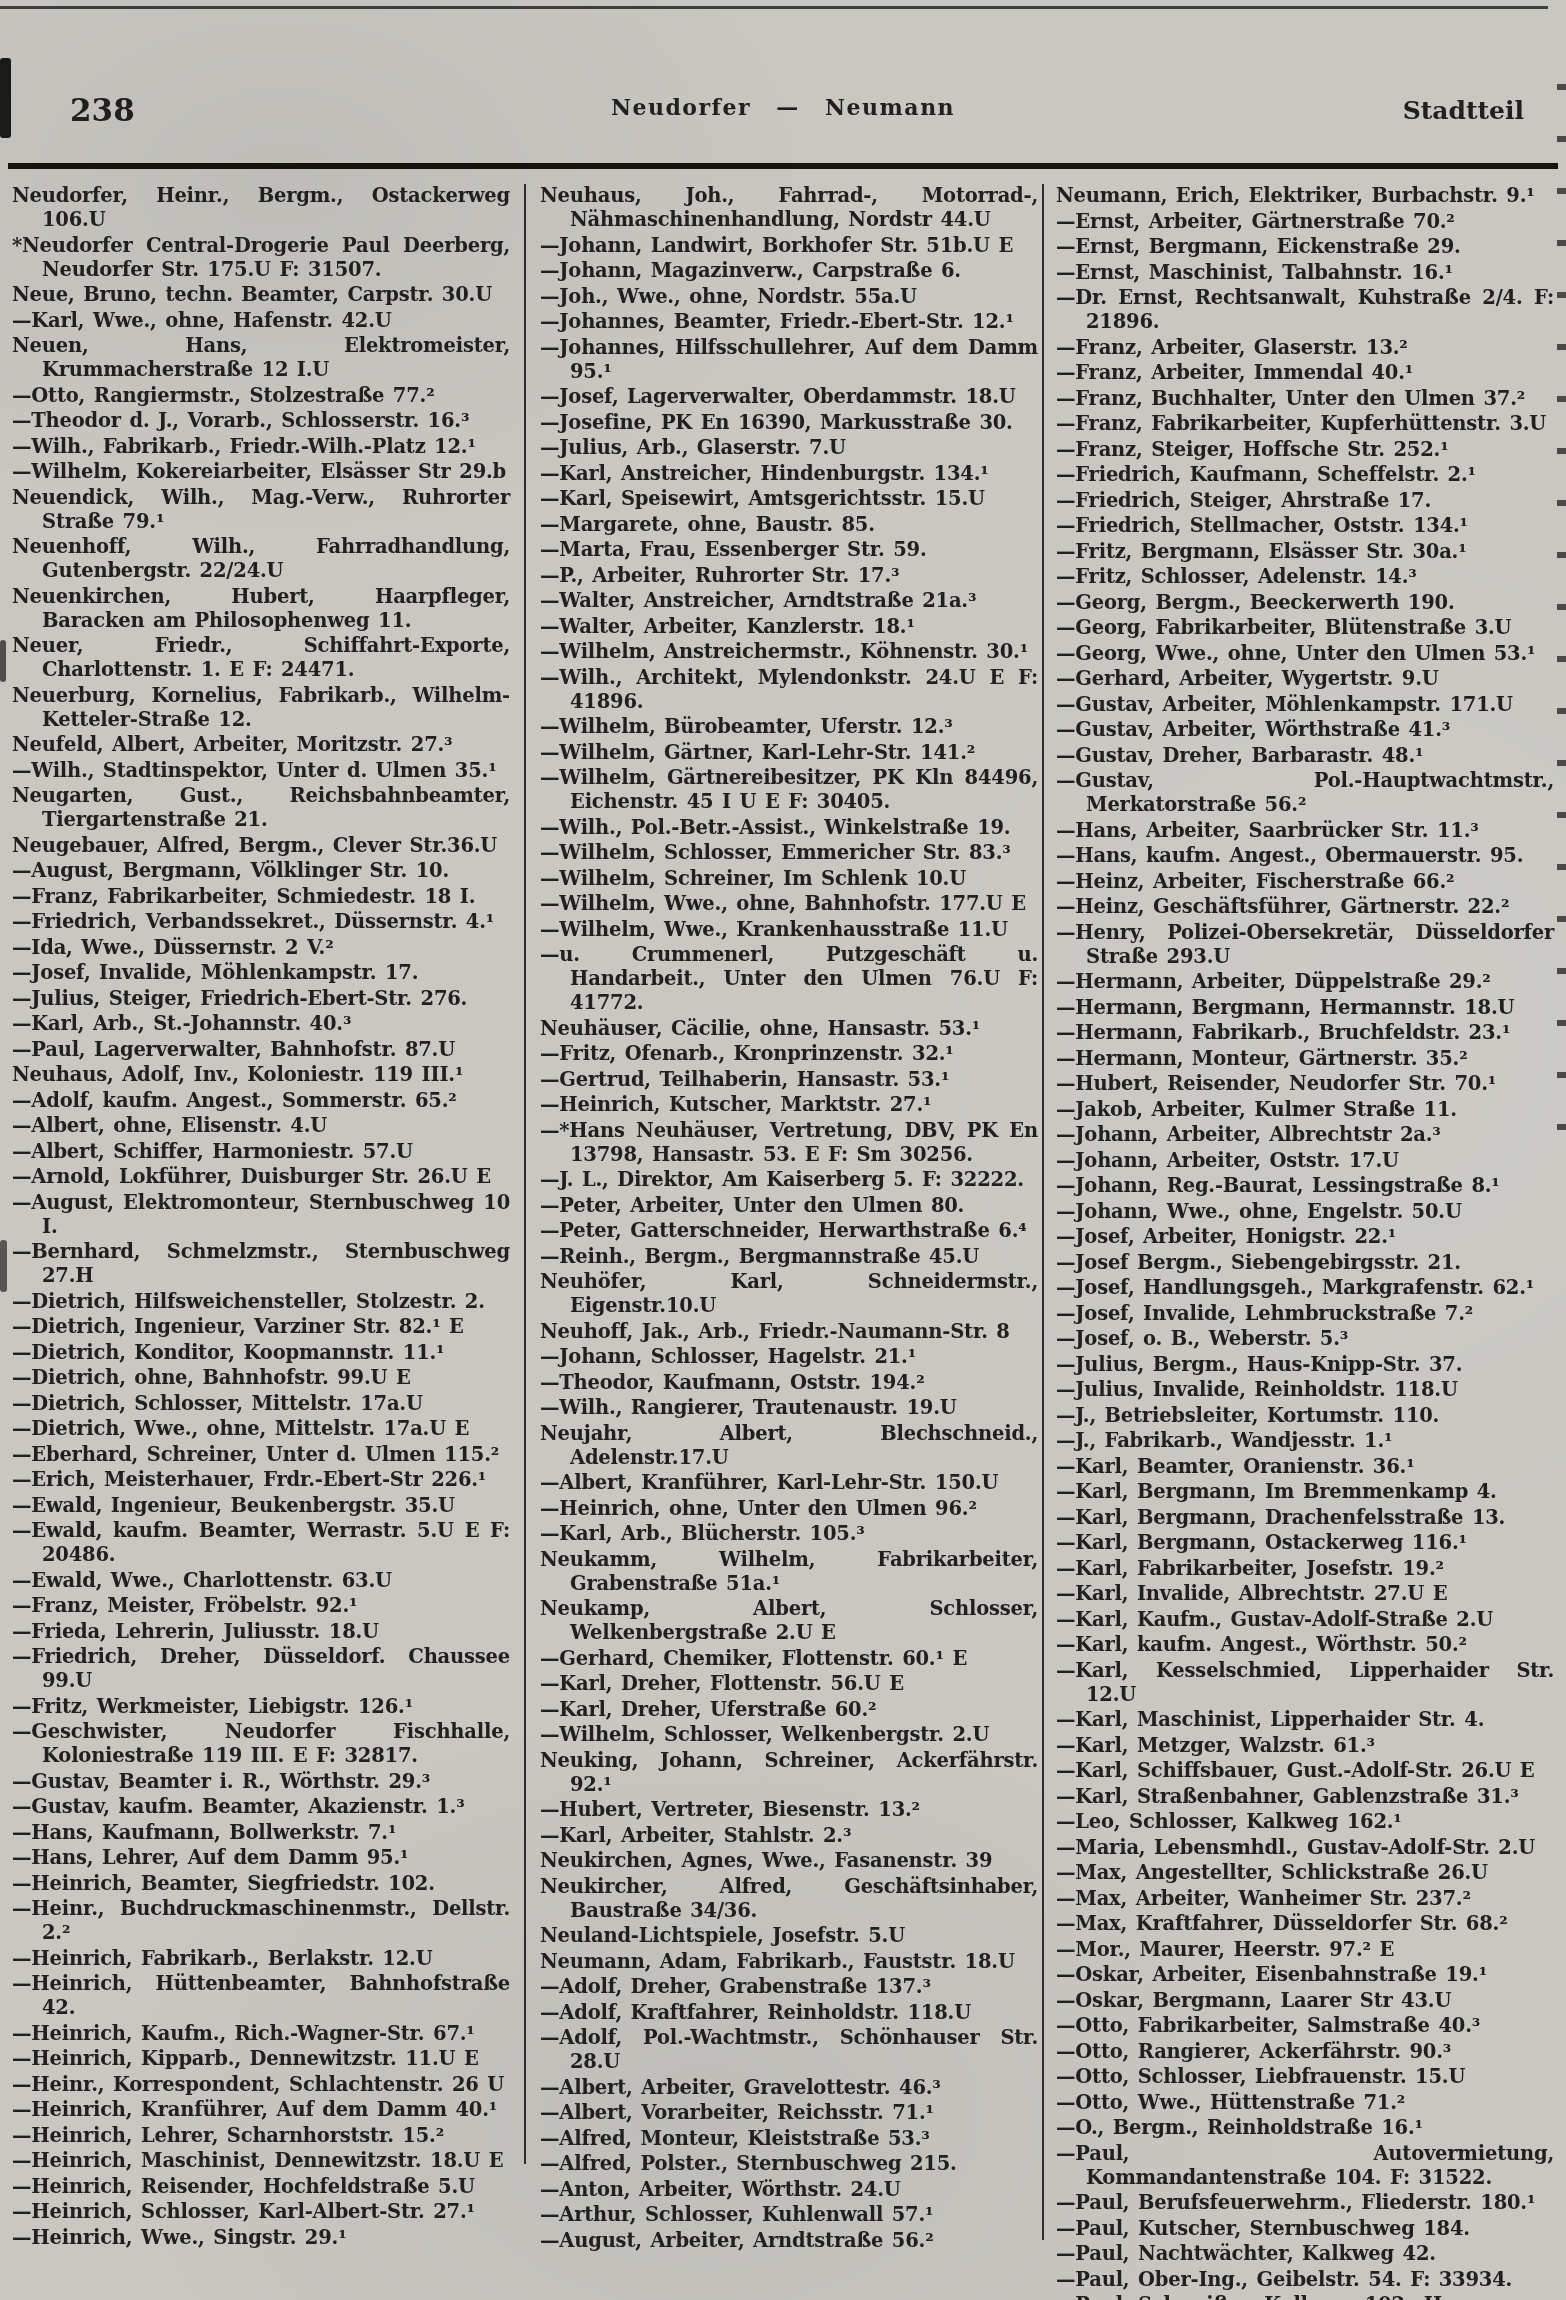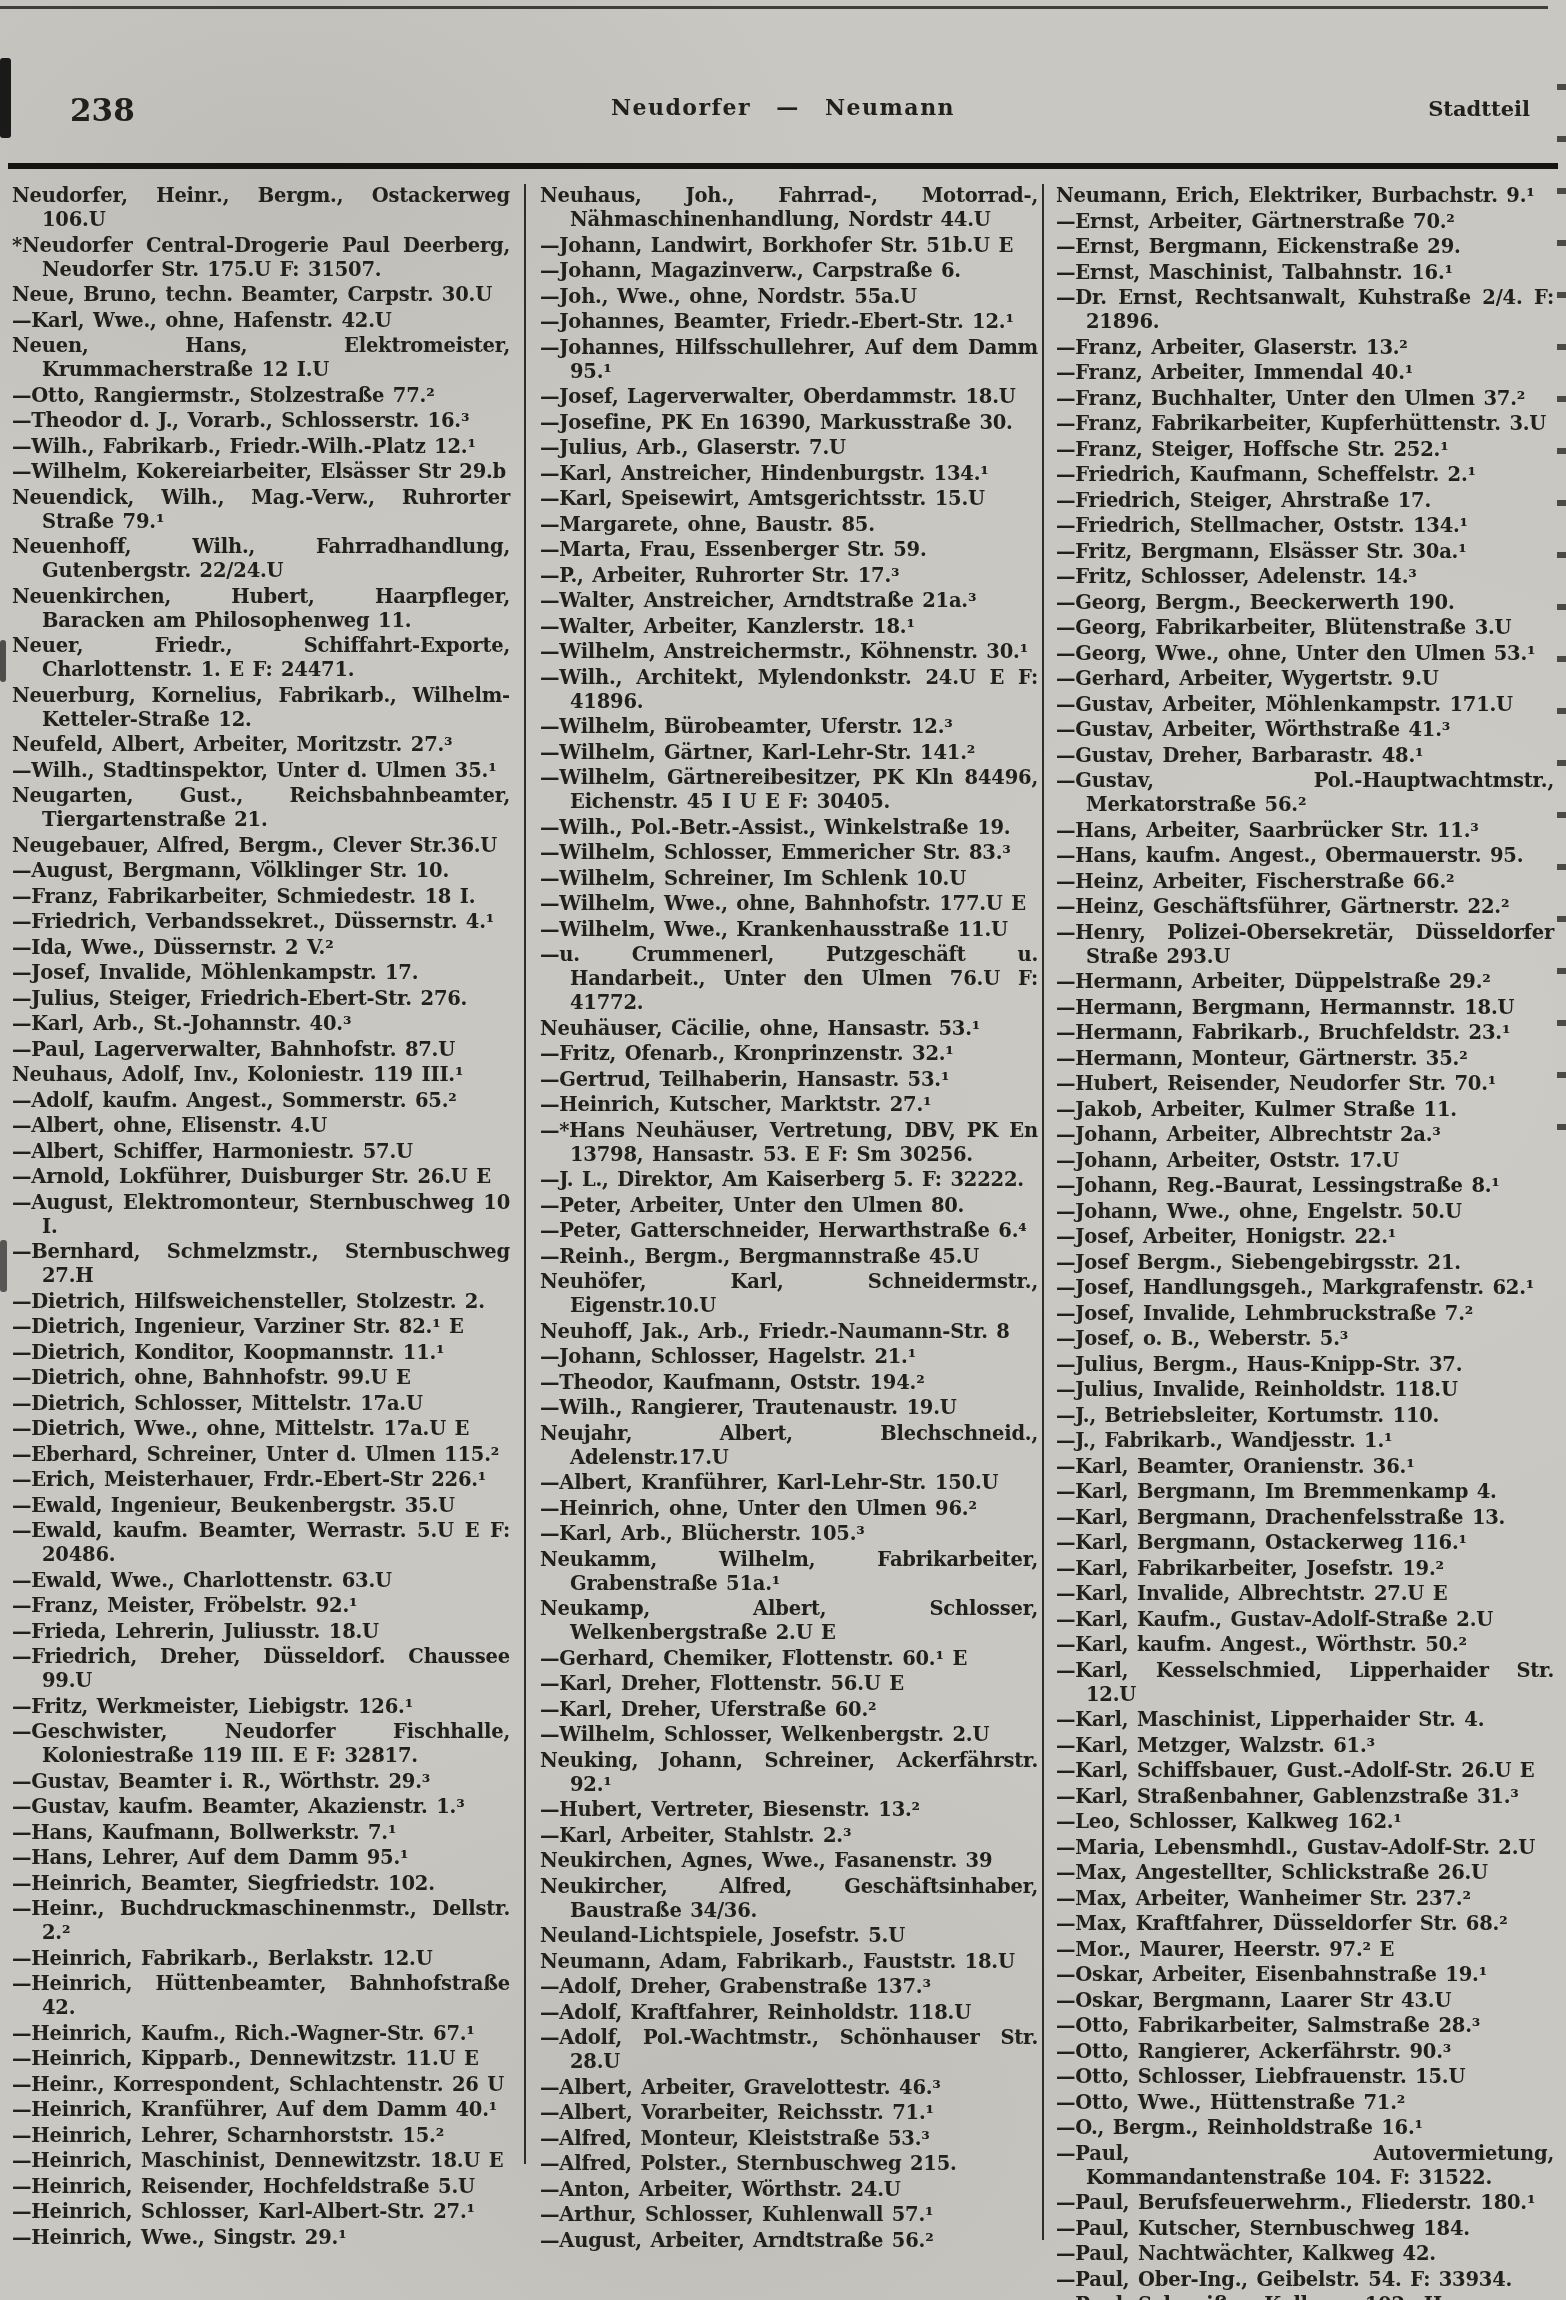--- a/index.html
+++ b/index.html
@@ -10,21 +10,21 @@
     background:
       radial-gradient(ellipse 900px 600px at 18% 8%, rgba(0,0,0,0.05), transparent 60%),
       radial-gradient(ellipse 800px 900px at 88% 45%, rgba(255,255,255,0.07), transparent 60%),
       radial-gradient(ellipse 1000px 700px at 45% 92%, rgba(0,0,0,0.05), transparent 60%),
       #c8c7c2;
   }
   .top-line { position:absolute; top:6px; left:0; width:1548px; height:3px; background:#1c1b18; opacity:.8; }
   .page-number { position:absolute; left:70px; top:92px; font-size:31px; font-weight:bold; }
   .header-title { position:absolute; left:0; right:0; top:94px; text-align:center;
     font-size:22px; font-weight:bold; letter-spacing:1.5px; word-spacing:16px; }
-  .right-label { position:absolute; right:36px; top:96px; font-size:21px; font-weight:bold; }
+  .right-label { position:absolute; right:42px; top:96px; font-size:25px; font-weight:bold; }
   .header-rule { position:absolute; top:163px; left:8px; width:1550px; height:6px; background:#15140f; }
 
   .col { position:absolute; top:184px; width:498px; }
   .col-1 { left:12px; }
   .col-2 { left:540px; }
   .col-3 { left:1056px; }
   .divider { position:absolute; top:184px; width:2px; background:#2e2d2a; }
   .divider-1 { left:524px; height:1980px; }
   .divider-2 { left:1042px; height:2056px; }
 
@@ -258,21 +258,21 @@
       <div class="entry">—Karl, Schiffsbauer, Gust.-Adolf-Str. 26.U E</div>
       <div class="entry">—Karl, Straßenbahner, Gablenzstraße 31.³</div>
       <div class="entry">—Leo, Schlosser, Kalkweg 162.¹</div>
       <div class="entry">—Maria, Lebensmhdl., Gustav-Adolf-Str. 2.U</div>
       <div class="entry">—Max, Angestellter, Schlickstraße 26.U</div>
       <div class="entry">—Max, Arbeiter, Wanheimer Str. 237.²</div>
       <div class="entry">—Max, Kraftfahrer, Düsseldorfer Str. 68.²</div>
       <div class="entry">—Mor., Maurer, Heerstr. 97.² E</div>
       <div class="entry">—Oskar, Arbeiter, Eisenbahnstraße 19.¹</div>
       <div class="entry">—Oskar, Bergmann, Laarer Str 43.U</div>
-      <div class="entry">—Otto, Fabrikarbeiter, Salmstraße 28.³</div>
+      <div class="entry">—Otto, Fabrikarbeiter, Salmstraße 40.³</div>
       <div class="entry">—Otto, Rangierer, Ackerfährstr. 90.³</div>
       <div class="entry">—Otto, Schlosser, Liebfrauenstr. 15.U</div>
       <div class="entry">—Otto, Wwe., Hüttenstraße 71.²</div>
       <div class="entry">—O., Bergm., Reinholdstraße 16.¹</div>
       <div class="entry">—Paul, Autovermietung, Kommandantenstraße 104. F: 31522.</div>
       <div class="entry">—Paul, Berufsfeuerwehrm., Fliederstr. 180.¹</div>
       <div class="entry">—Paul, Kutscher, Sternbuschweg 184.</div>
       <div class="entry">—Paul, Nachtwächter, Kalkweg 42.</div>
       <div class="entry">—Paul, Ober-Ing., Geibelstr. 54. F: 33934.</div>
       <div class="entry">—Paul, Schweißer, Kalkweg 102a.H</div>

